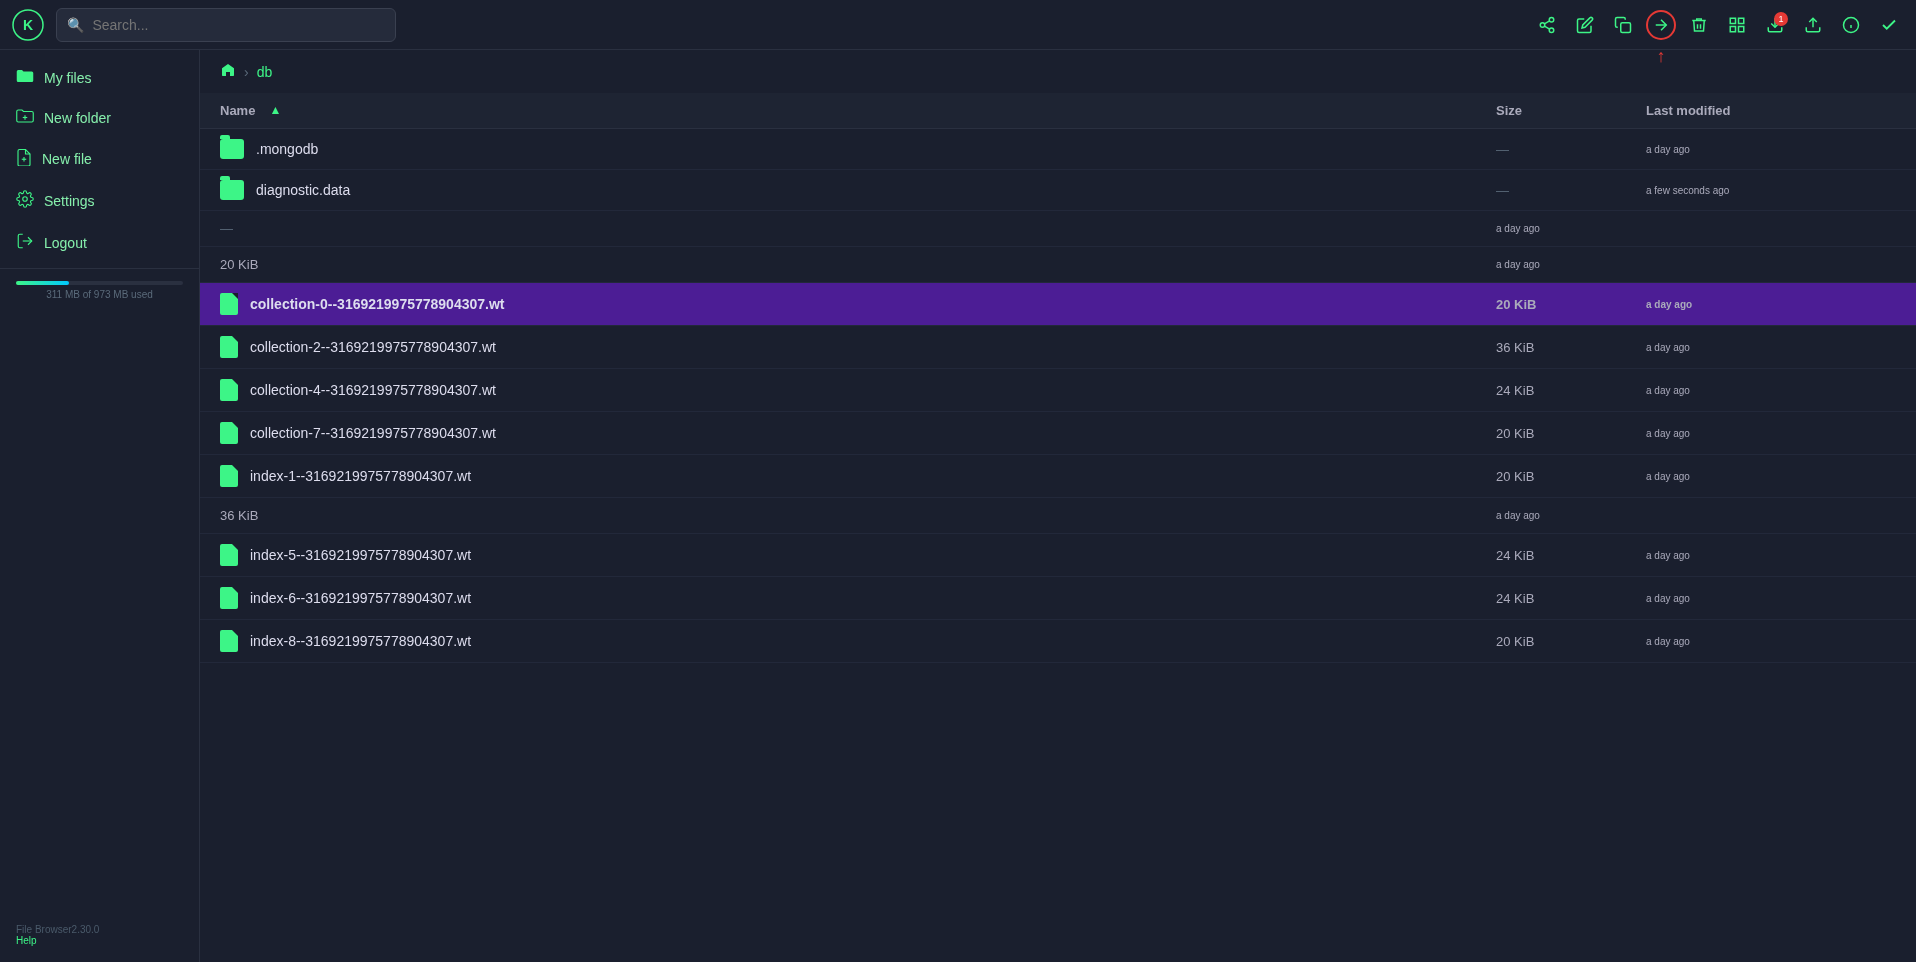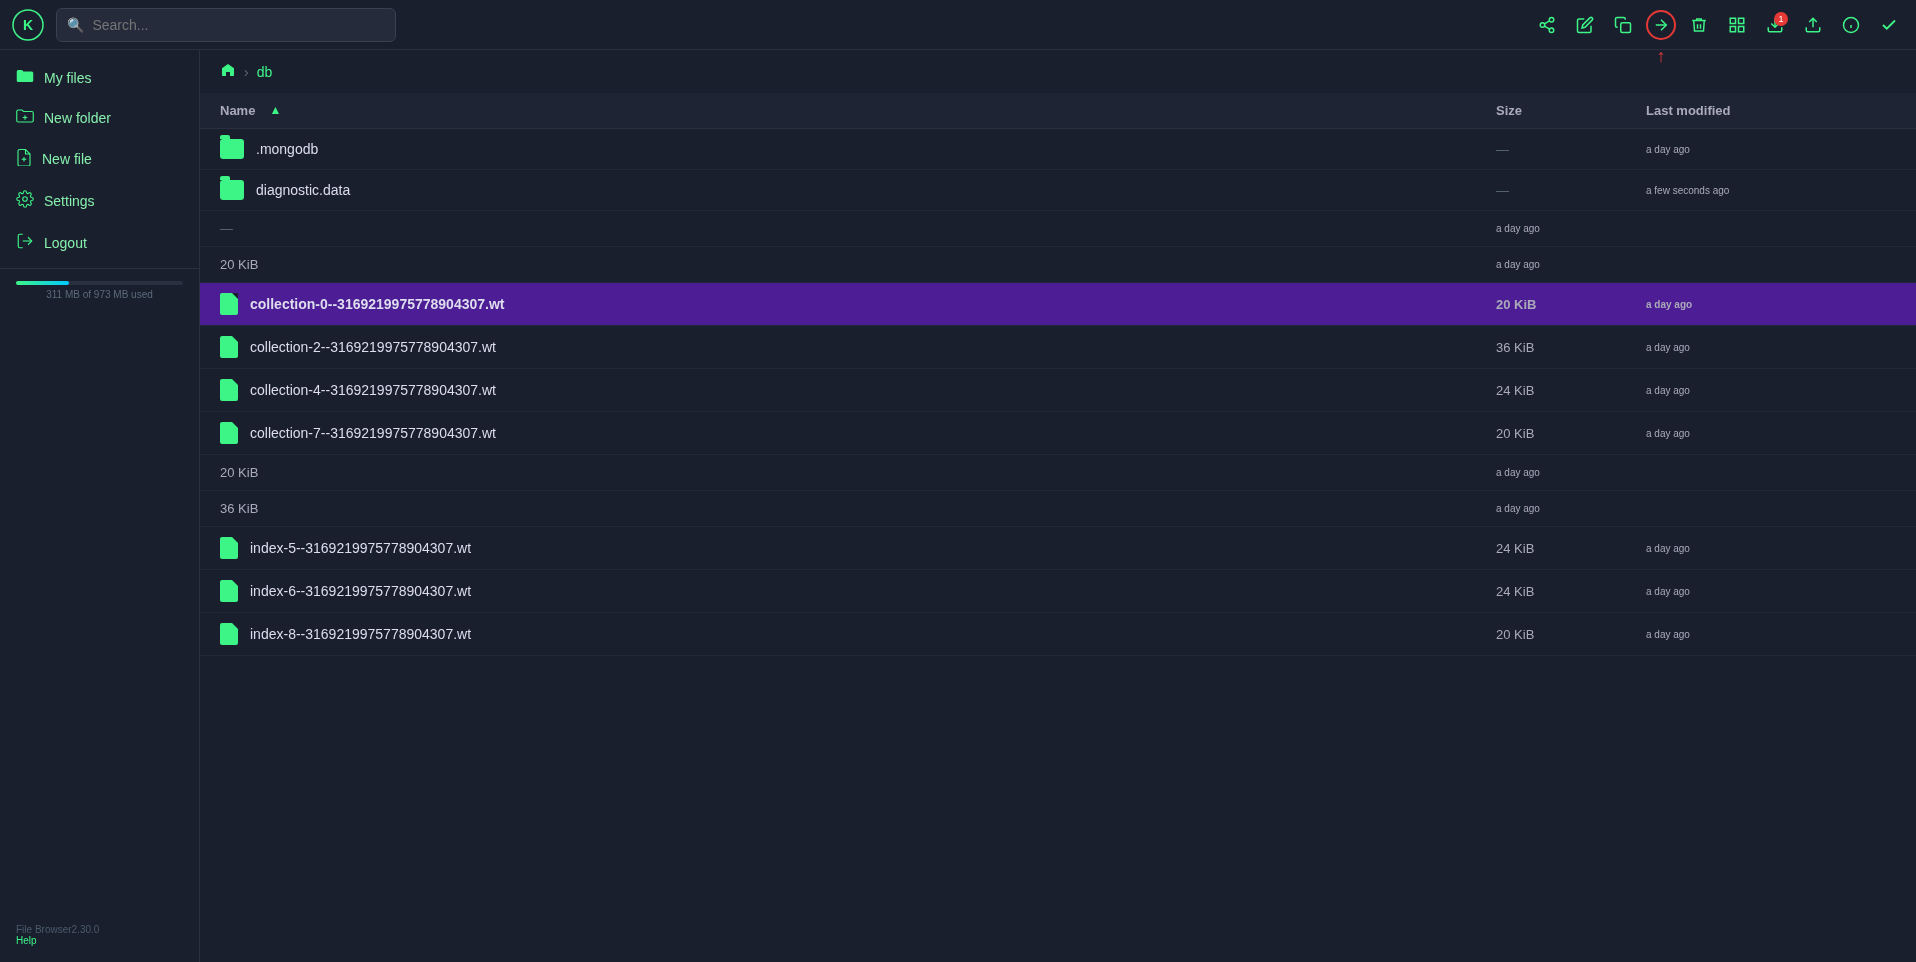--- a/index.html
+++ b/index.html
@@ -490,20 +490,24 @@
     </div>
           <div class="file-row">
       <div class="file-name-cell">
         <div class="file-icon-doc"></div>
         <span class="file-name-text">collection-7--3169219975778904307.wt</span>
       </div>
       <div class="file-size">20 KiB</div>
       <div class="file-modified">a day ago</div>
     </div>
           <div class="file-row">
+      <div class="file-name-cell">
+        <div class="file-icon-doc"></div>
+        <span class="file-name-text">index-1--3169219975778904307.wt</span>
+      </div>
       <div class="file-size">20 KiB</div>
       <div class="file-modified">a day ago</div>
     </div>
           <div class="file-row">
       <div class="file-size">36 KiB</div>
       <div class="file-modified">a day ago</div>
     </div>
           <div class="file-row">
       <div class="file-name-cell">
         <div class="file-icon-doc"></div>

